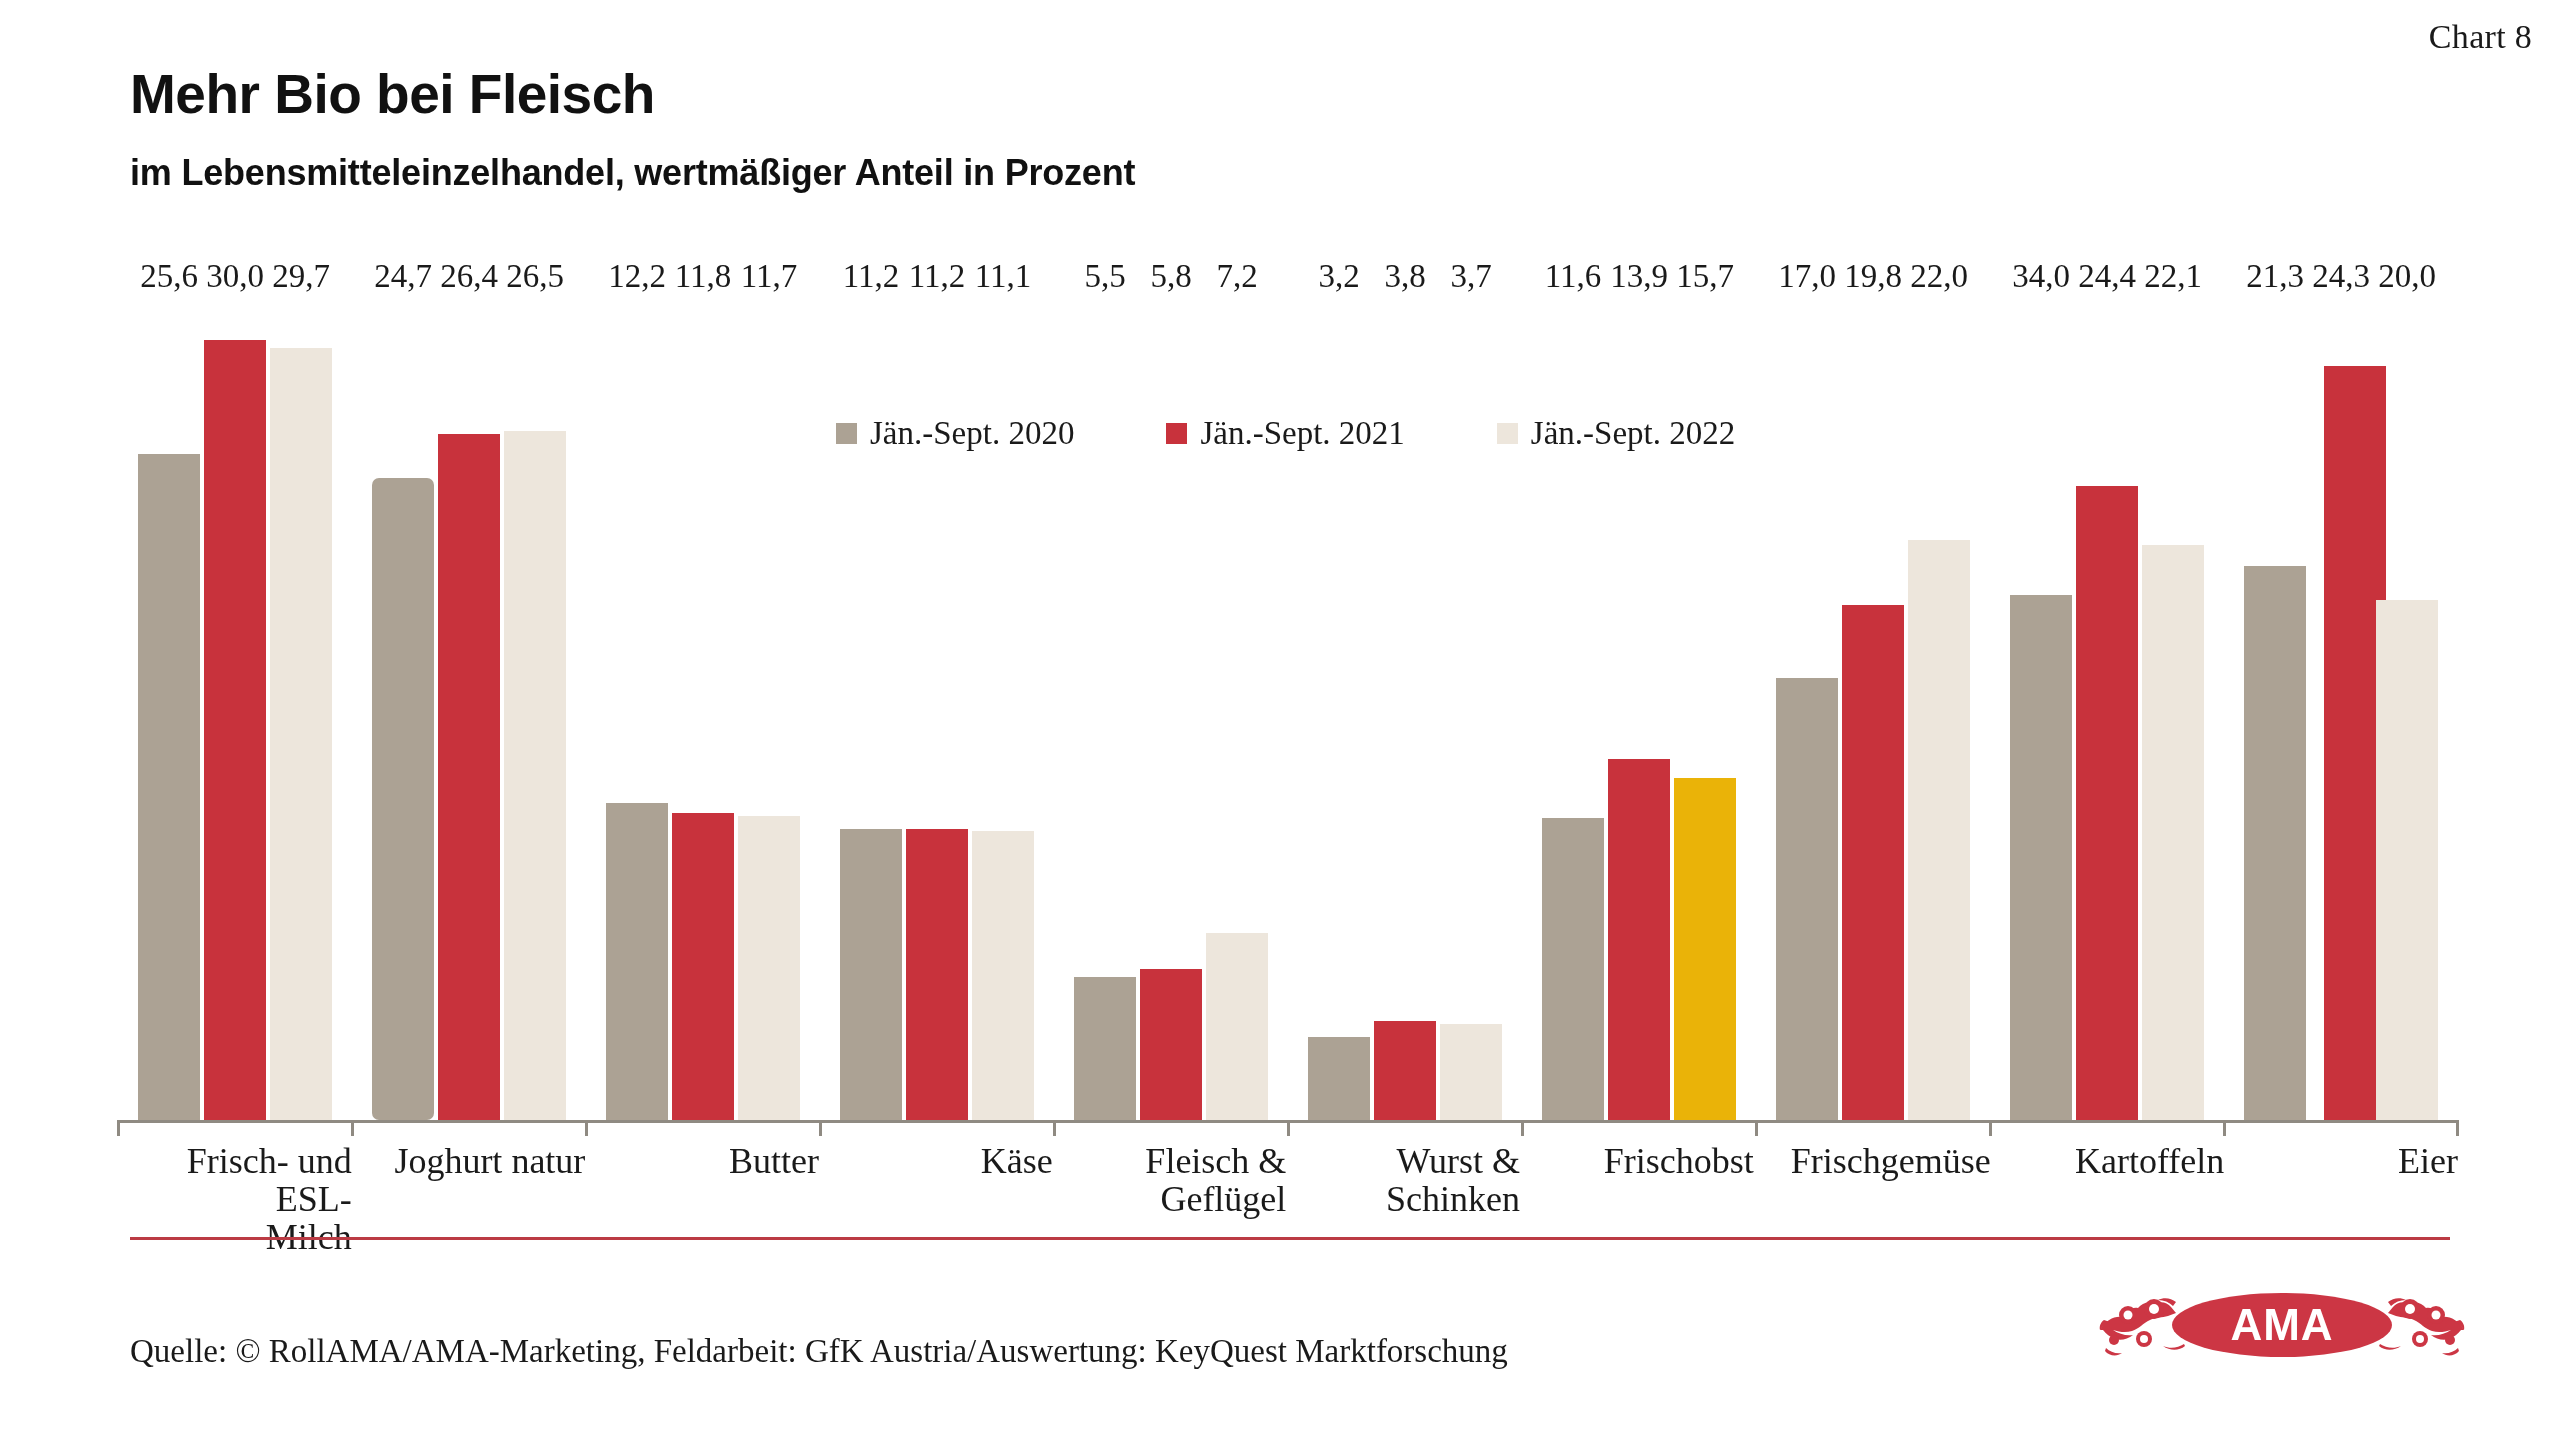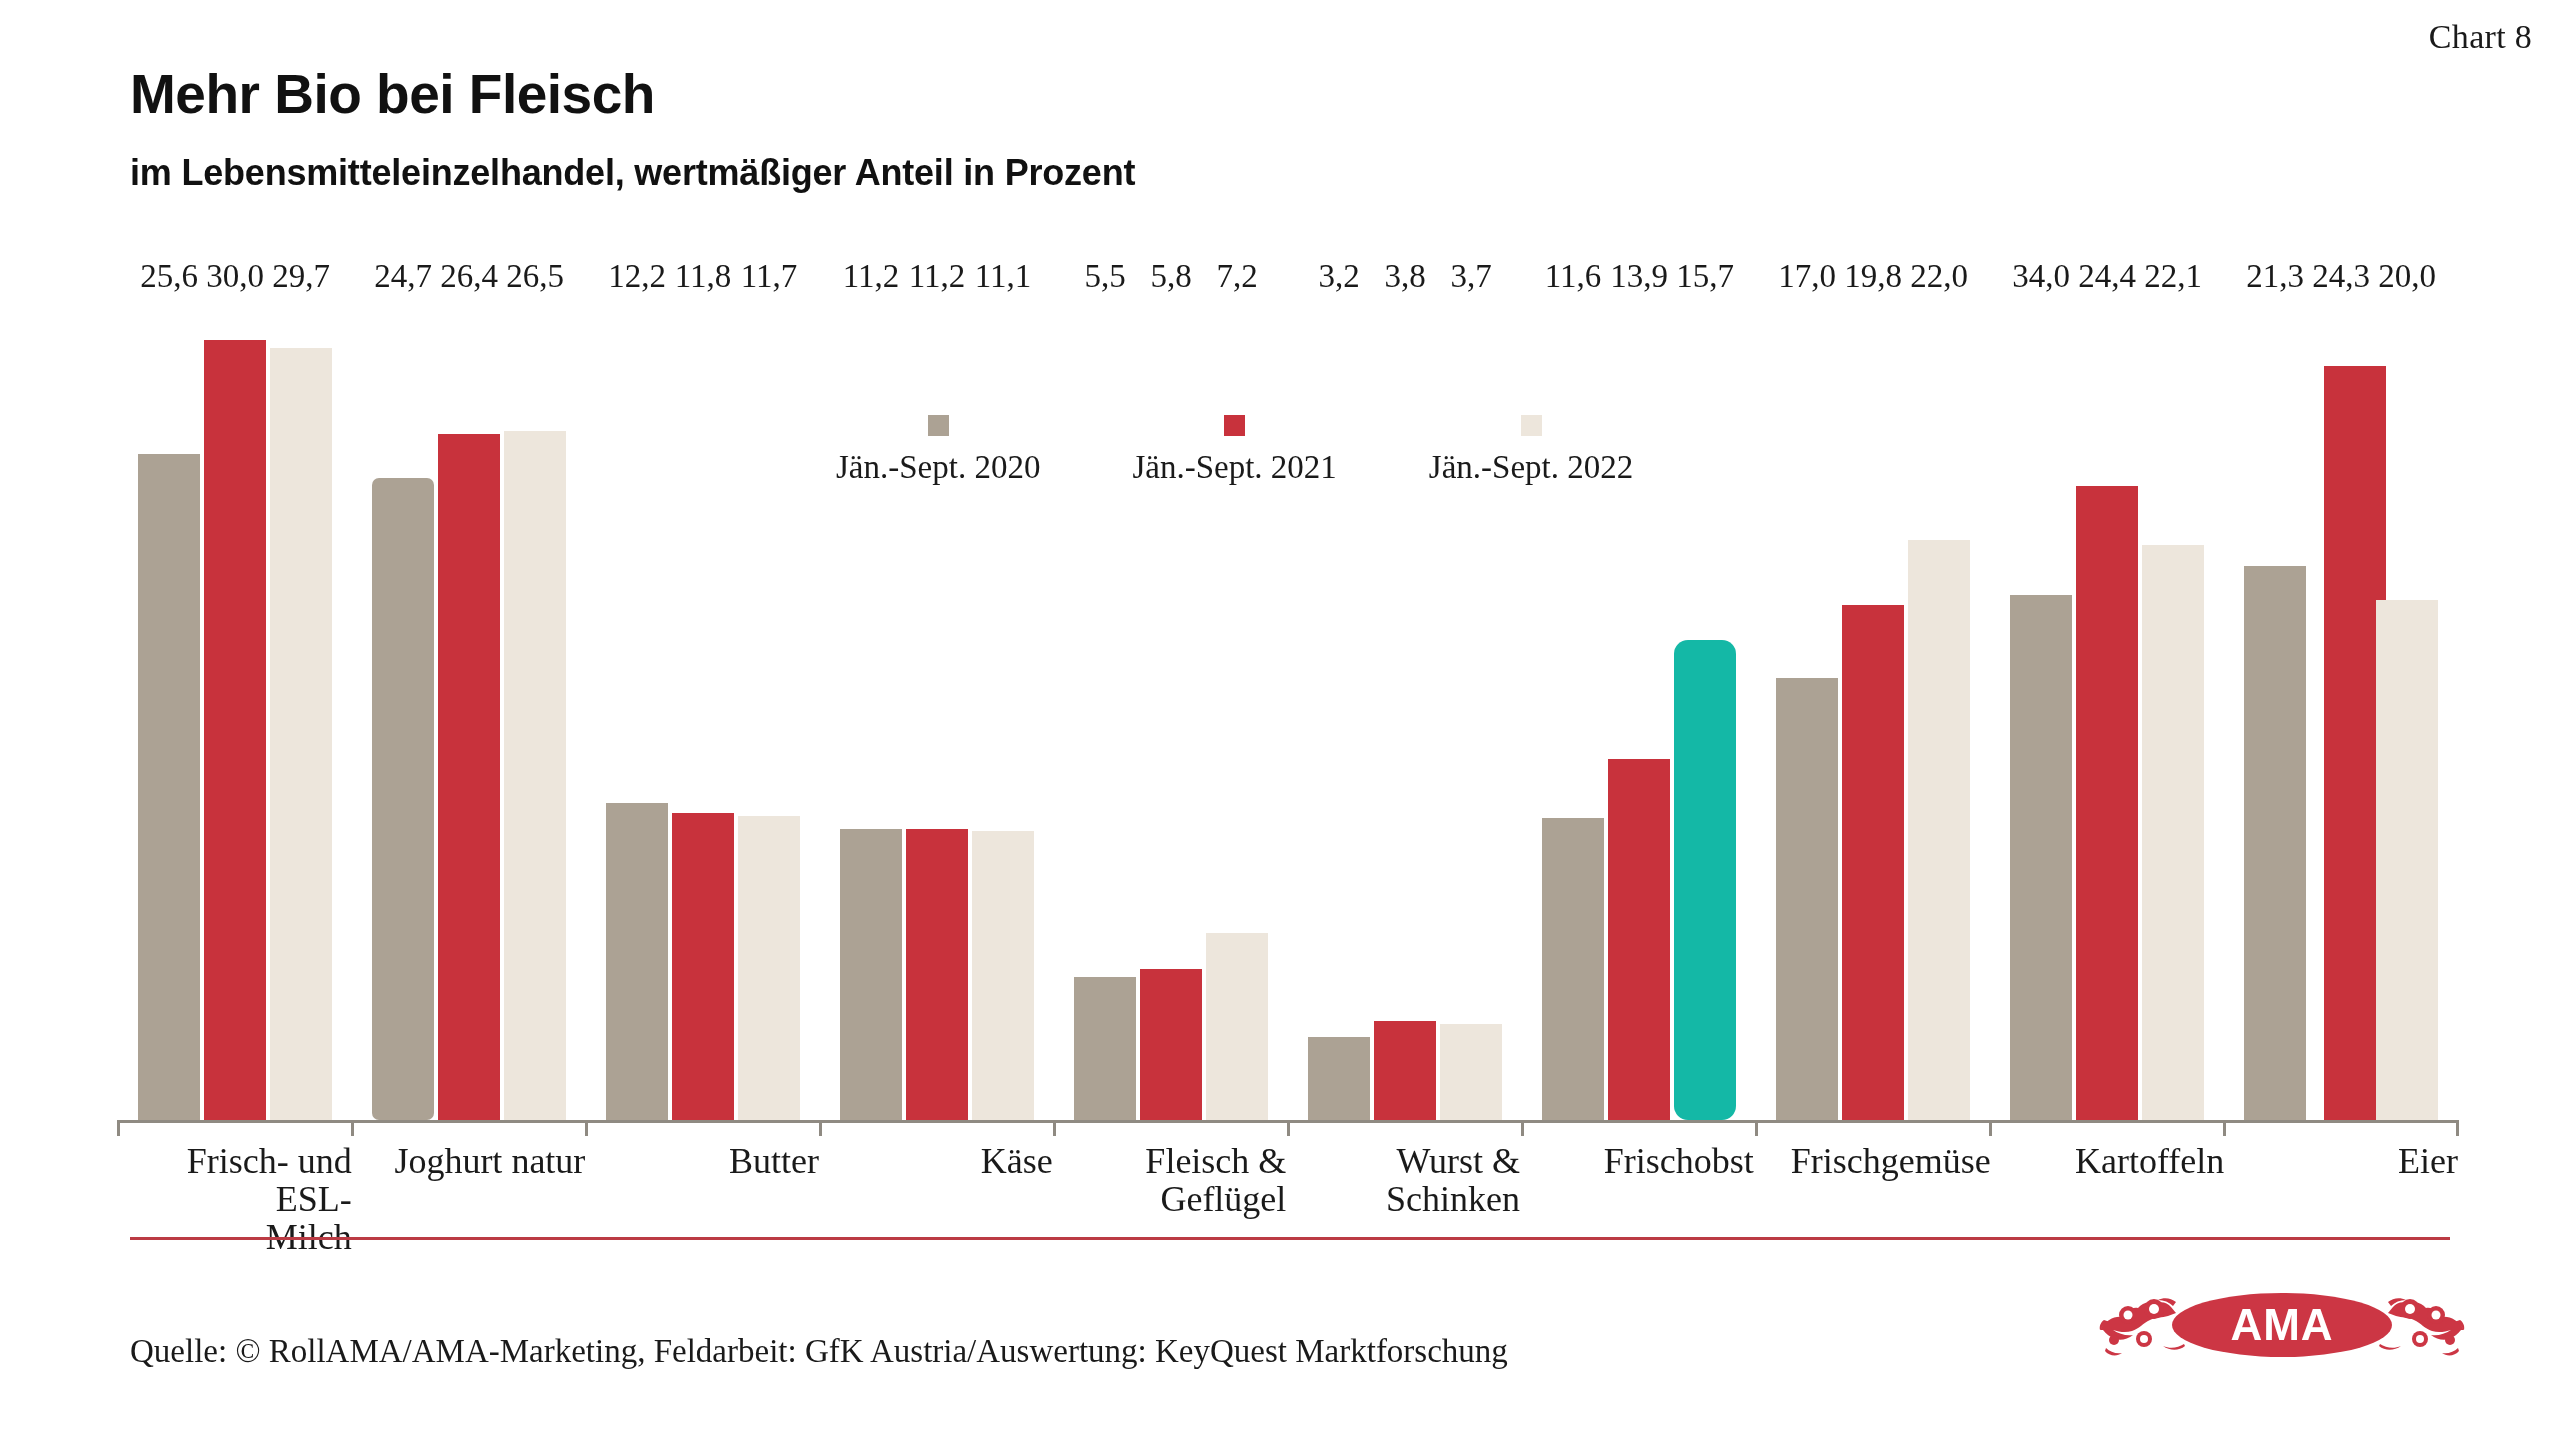--- a/index.html
+++ b/index.html
@@ -48,21 +48,20 @@
     position: absolute;
     left: 836px; top: 415px;
     display: flex;
     align-items: center;
     gap: 92px;
   }
   .legend-item {
     display: flex;
     align-items: center;
     gap: 13px;
-    flex-direction: column;
   }
   .legend-swatch {
     width: 21px; height: 21px;
     display: inline-block;
     flex: 0 0 auto;
   }
   .legend-label {
     font-family: "Liberation Serif", serif;
     font-size: 33px;
     color: #1a1a1a;
@@ -352,21 +351,21 @@
               <div class="bar" title="Frischobst · Jän.-Sept. 2020 · 11,6" style="height: 301.6px; background: rgb(172, 162, 148);">
                 <div class="bar-label">11,6</div>
               </div>
             </div>
             <div class="bar-wrap">
               <div class="bar" title="Frischobst · Jän.-Sept. 2021 · 13,9" style="height: 361.4px; background: rgb(200, 50, 60);">
                 <div class="bar-label">13,9</div>
               </div>
             </div>
             <div class="bar-wrap">
-              <div class="bar" title="Frischobst · Jän.-Sept. 2022 · 15,7" style="height: 480px; background: #14b8a6; border-radius: 14px;">
+              <div class="bar" title="Frischobst · Jän.-Sept. 2022 · 15,7" style="height: 342px; background: #eab308;">
                 <div class="bar-label">15,7</div>
               </div>
             </div>
           </div>
         </div>
         <div class="group">
           <div class="bars">
             <div class="bar-wrap">
               <div class="bar" title="Frischgemüse · Jän.-Sept. 2020 · 17,0" style="height: 442px; background: rgb(172, 162, 148);">
                 <div class="bar-label">17,0</div>

